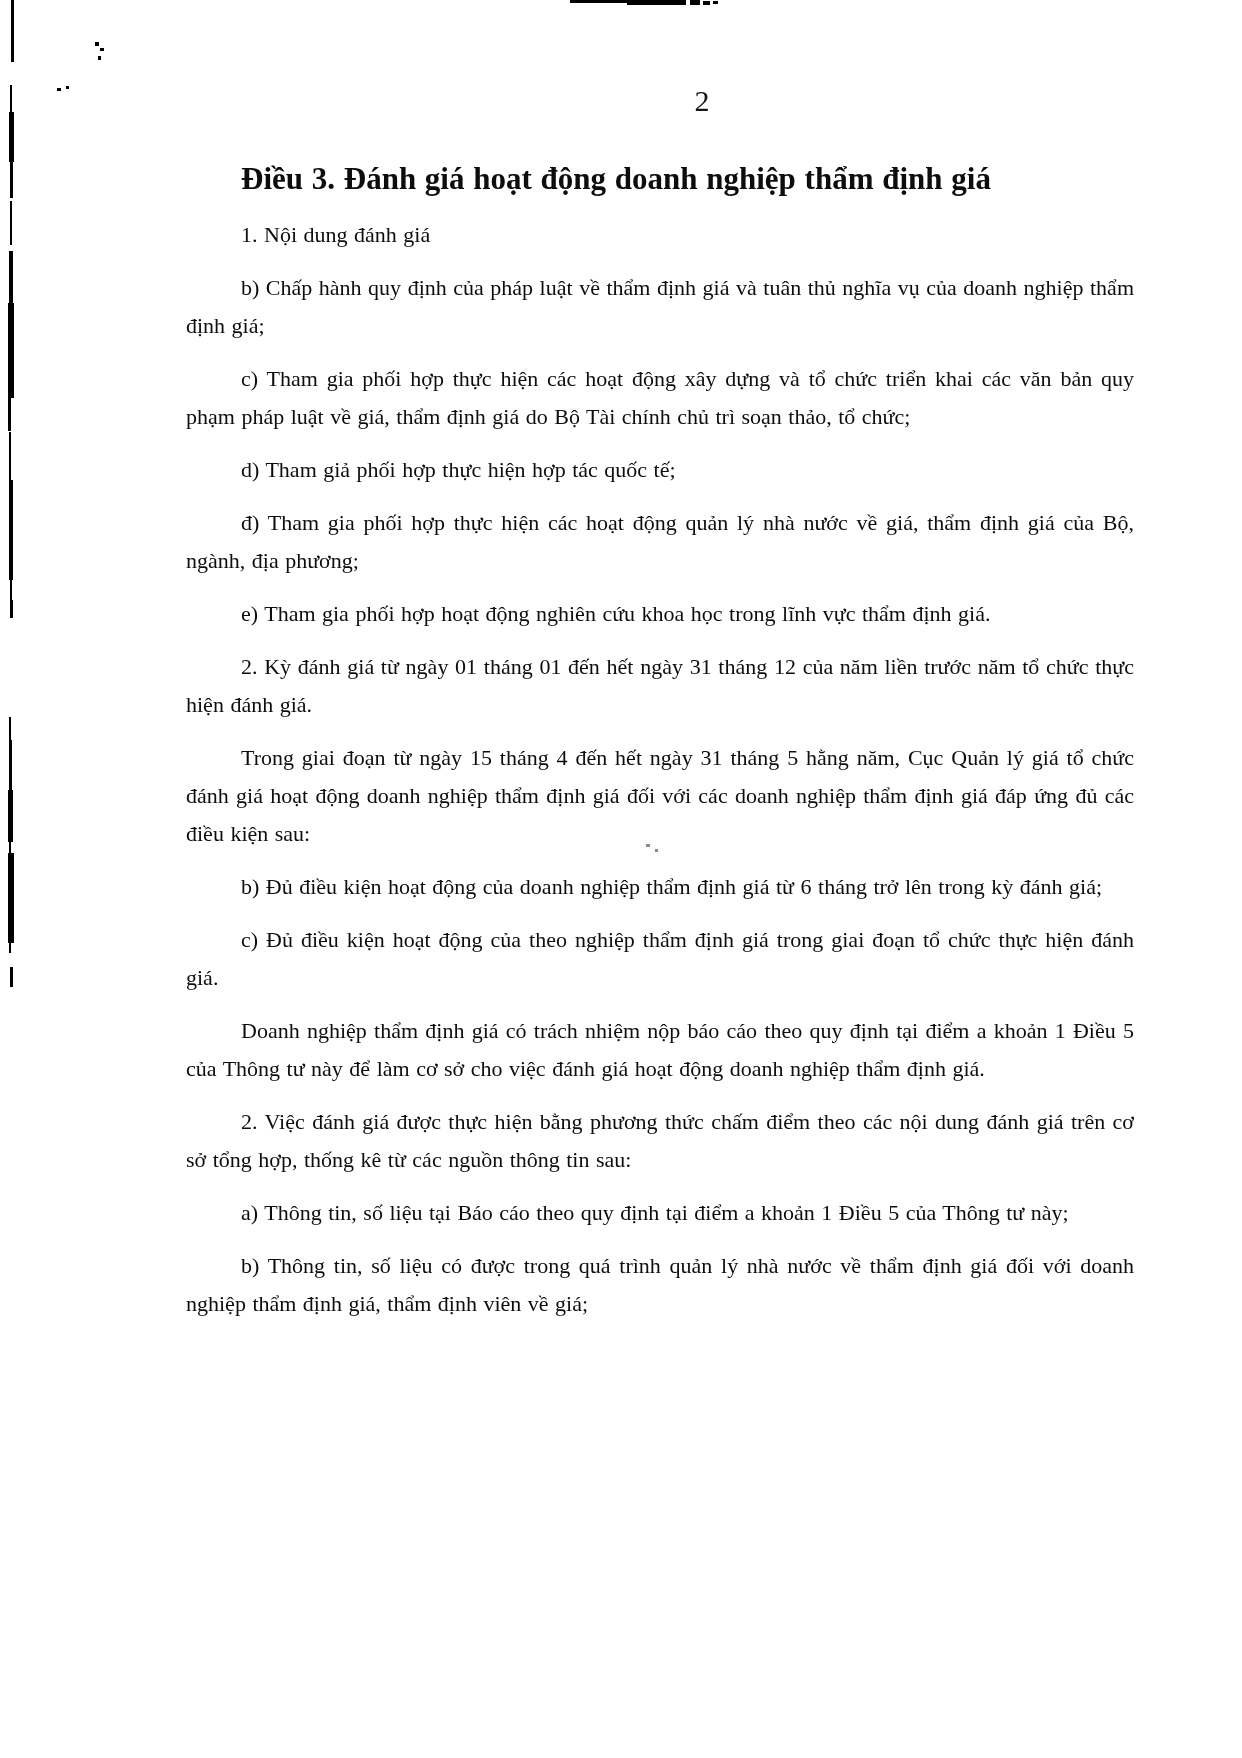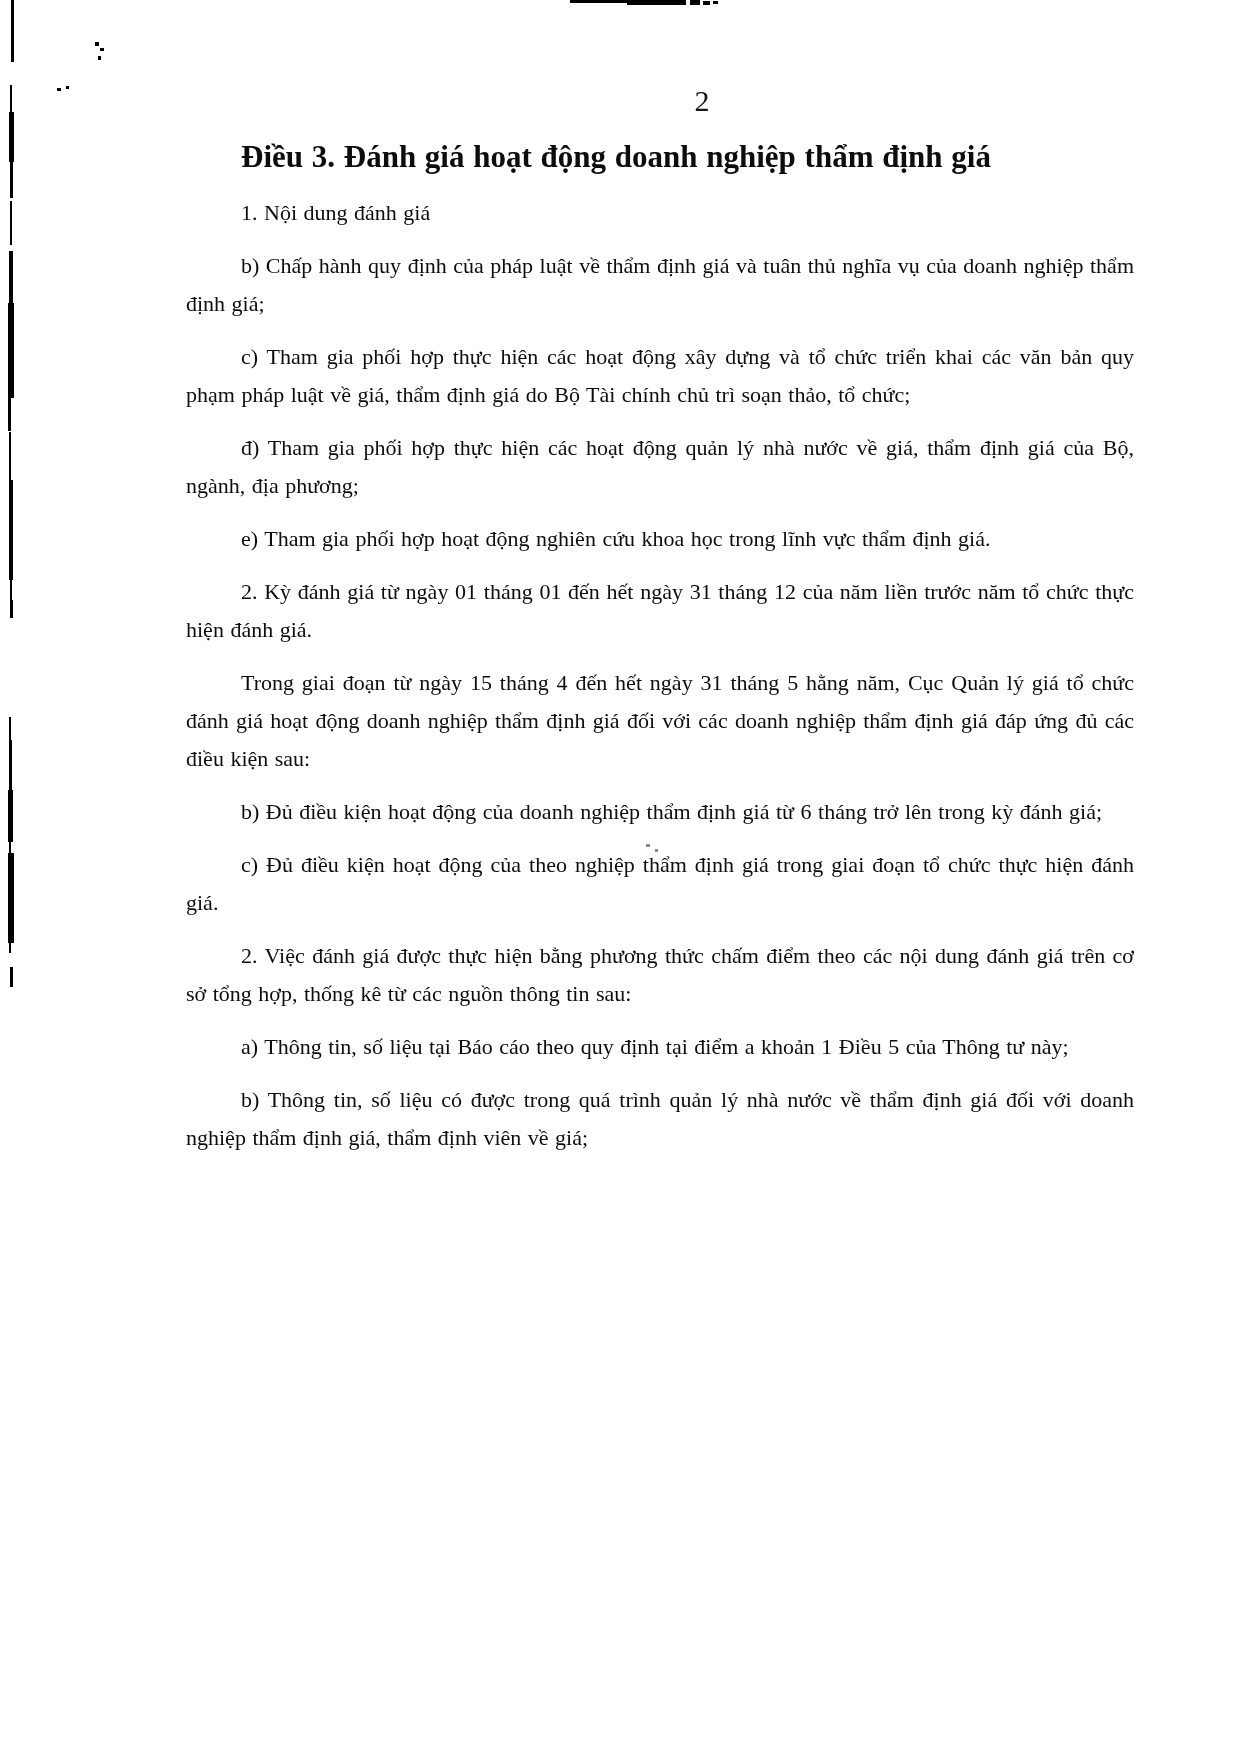--- a/index.html
+++ b/index.html
@@ -16,21 +16,21 @@
     position: absolute;
     top: 84px;
     left: 682px;
     width: 40px;
     text-align: center;
     font-size: 30px;
     color: #151515;
   }
   .content {
     position: absolute;
-    top: 138px;
+    top: 160px;
     left: 186px;
     width: 948px;
   }
   .content p {
     margin: 0 0 15px 0;
     font-size: 22px;
     line-height: 38px;
     text-align: justify;
     text-indent: 55px;
     word-spacing: 1px;
@@ -86,24 +86,26 @@
   <div class="artifact faint" style="left:646px; top:844px; width:4px; height:3px;"></div>
   <div class="artifact faint" style="left:655px; top:849px; width:3px; height:3px;"></div>
 
   <div class="page-number">2</div>
 
   <div class="content">
     <p class="heading">Điều 3. Đánh giá hoạt động doanh nghiệp thẩm định giá</p>
     <p>1. Nội dung đánh giá</p>
     <p>b) Chấp hành quy định của pháp luật về thẩm định giá và tuân thủ nghĩa vụ của doanh nghiệp thẩm định giá;</p>
     <p>c) Tham gia phối hợp thực hiện các hoạt động xây dựng và tổ chức triển khai các văn bản quy phạm pháp luật về giá, thẩm định giá do Bộ Tài chính chủ trì soạn thảo, tổ chức;</p>
+    <p>d) Tham giả phối hợp thực hiện hợp tác quốc tế;</p>
     <p>đ) Tham gia phối hợp thực hiện các hoạt động quản lý nhà nước về giá, thẩm định giá của Bộ, ngành, địa phương;</p>
     <p>e) Tham gia phối hợp hoạt động nghiên cứu khoa học trong lĩnh vực thẩm định giá.</p>
     <p>2. Kỳ đánh giá từ ngày 01 tháng 01 đến hết ngày 31 tháng 12 của năm liền trước năm tổ chức thực hiện đánh giá.</p>
     <p>Trong giai đoạn từ ngày 15 tháng 4 đến hết ngày 31 tháng 5 hằng năm, Cục Quản lý giá tổ chức đánh giá hoạt động doanh nghiệp thẩm định giá đối với các doanh nghiệp thẩm định giá đáp ứng đủ các điều kiện sau:</p>
     <p>b) Đủ điều kiện hoạt động của doanh nghiệp thẩm định giá từ 6 tháng trở lên trong kỳ đánh giá;</p>
     <p>c) Đủ điều kiện hoạt động của theo nghiệp thẩm định giá trong giai đoạn tổ chức thực hiện đánh giá.</p>
+    <p>Doanh nghiệp thẩm định giá có trách nhiệm nộp báo cáo theo quy định tại điểm a khoản 1 Điều 5 của Thông tư này để làm cơ sở cho việc đánh giá hoạt động doanh nghiệp thẩm định giá.</p>
     <p>2. Việc đánh giá được thực hiện bằng phương thức chấm điểm theo các nội dung đánh giá trên cơ sở tổng hợp, thống kê từ các nguồn thông tin sau:</p>
     <p>a) Thông tin, số liệu tại Báo cáo theo quy định tại điểm a khoản 1 Điều 5 của Thông tư này;</p>
     <p>b) Thông tin, số liệu có được trong quá trình quản lý nhà nước về thẩm định giá đối với doanh nghiệp thẩm định giá, thẩm định viên về giá;</p>
   </div>
 
 </div>
 
 </body></html>

